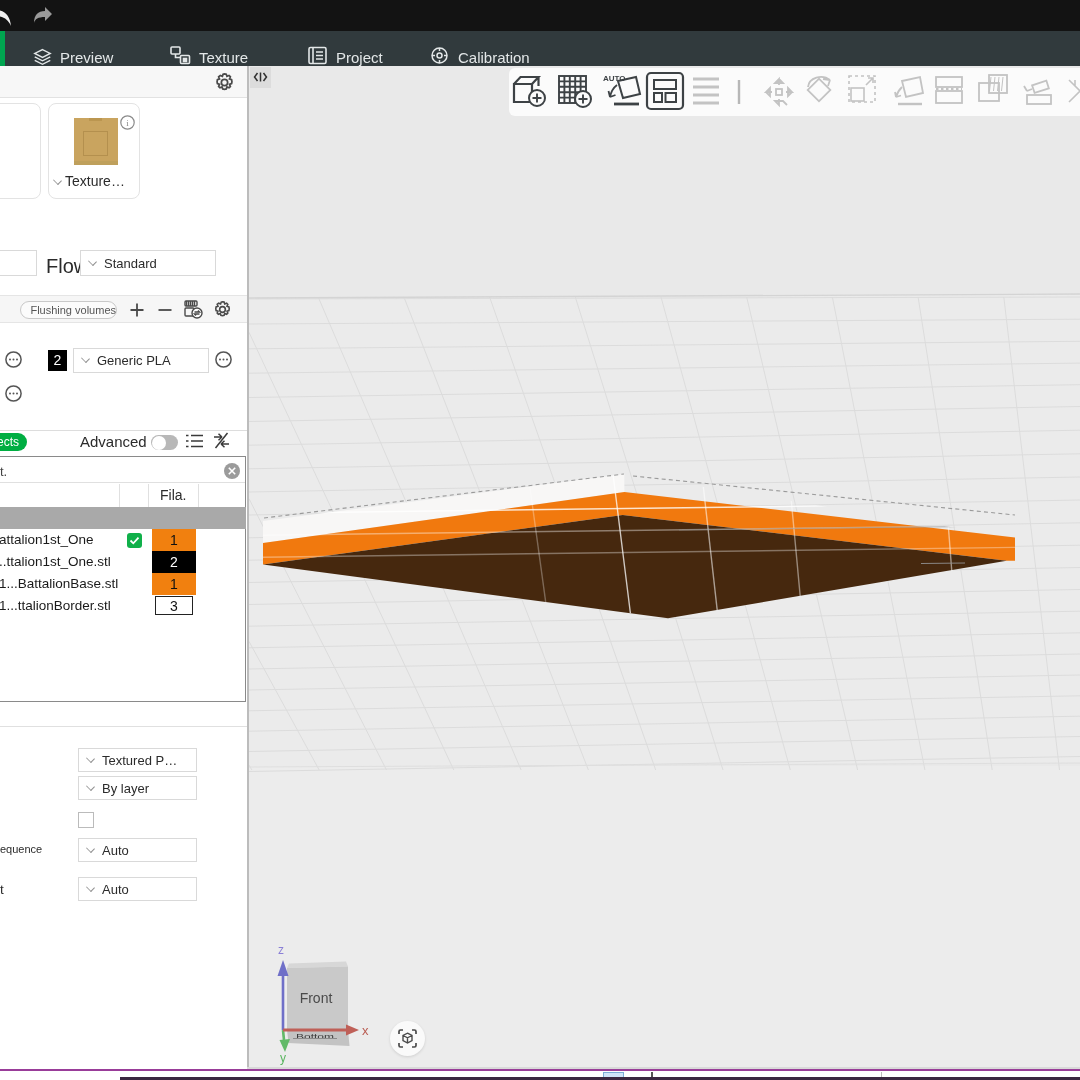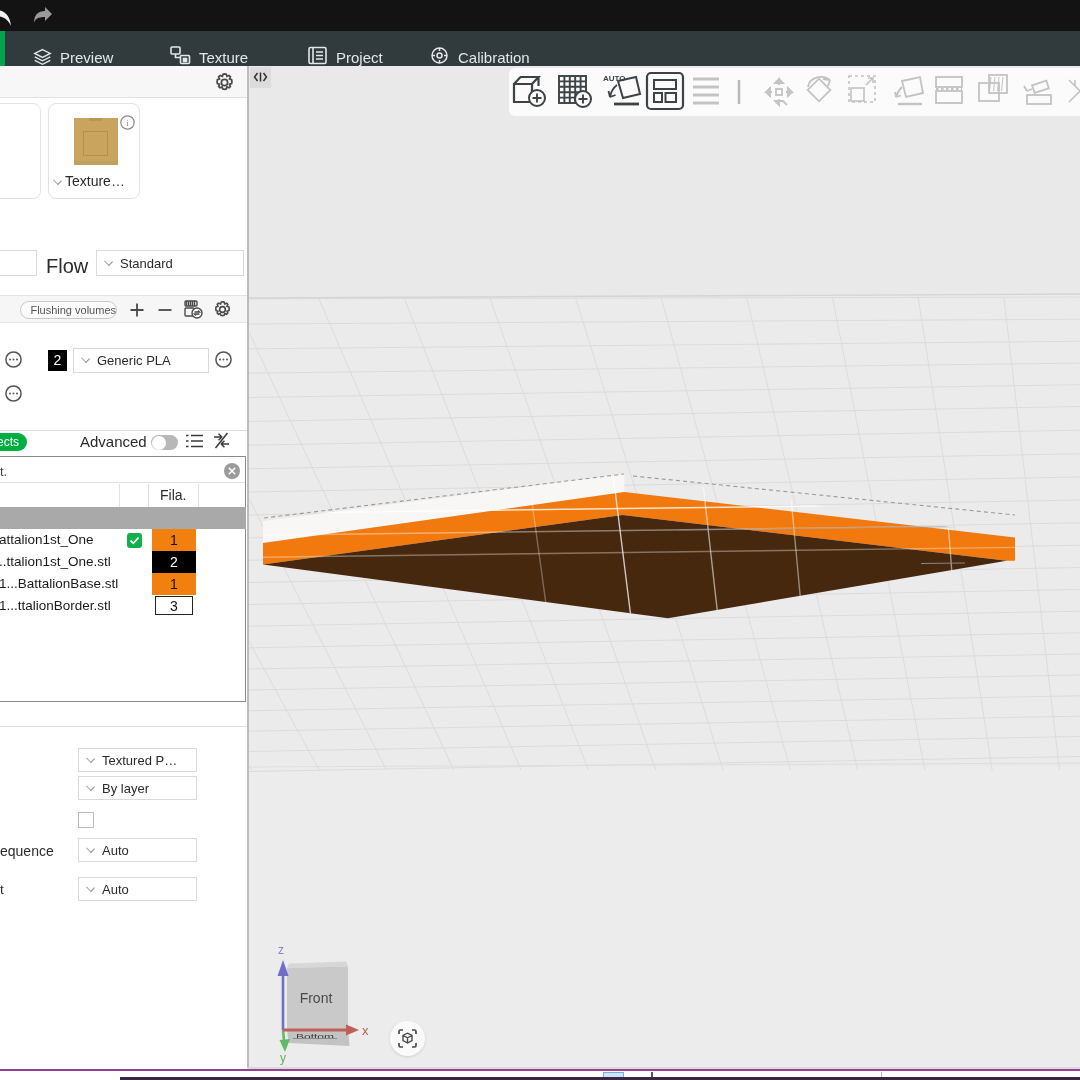--- a/index.html
+++ b/index.html
@@ -86,21 +86,21 @@
     <div class="abs" style="left:25px;top:57px;width:44px;height:4px;background:#bfa05c"></div>
     <svg class="abs" style="left:71px;top:11px" width="15" height="15" viewBox="0 0 15 15">
         <circle cx="7.5" cy="7.5" r="6.7" fill="none" stroke="#8a8a8a" stroke-width="1.2"></circle>
         <text x="7.5" y="11" text-anchor="middle" font-size="9" fill="#8a8a8a" font-family="Liberation Serif">i</text>
       </svg>
     <div class="abs" style="left:5px;top:69px;font-size:14px;color:#2b2b2b"><span style="display:inline-block;width:7px;height:7px;border-right:1.6px solid #8f8f8f;border-bottom:1.6px solid #8f8f8f;transform:rotate(45deg) scaleY(.8);margin:0 4px 2px 0"></span>Texture…</div>
   </div>
 
   <div class="combo" style="left:-30px;top:184px;width:67px;height:26px"></div>
   <div class="seclabel" style="left:46px;top:189px">Flow</div>
-  <div class="combo" style="left:96px;top:184px;width:148px;height:26px">
+  <div class="combo" style="left:80px;top:184px;width:136px;height:26px">
       <span class="chev"></span>
       <span>Standard</span>
     </div>
 
   <div class="graybar" style="top:229px;height:28px">
     <div class="abs" style="left:20px;top:5px;width:97px;height:18px;border:1px solid #c9c9c9;border-radius:9px;background:#fbfbfb;text-align:right;font-size:11px;color:#555;line-height:17px">Flushing volumes</div>
     <svg class="abs" style="left:129px;top:6px" width="16" height="16" viewBox="0 0 16 16" stroke="#4a4a4a" stroke-width="1.8">
         <path d="M8 1.5v13M1.5 8h13"></path>
       </svg>
     <svg class="abs" style="left:157px;top:6px" width="16" height="16" viewBox="0 0 16 16" stroke="#4a4a4a" stroke-width="1.8">
@@ -188,21 +188,21 @@
   <div class="abs" style="left:0;top:660px;width:247px;height:1px;background:#e0e0e0"></div>
   <div class="combo" style="left:78px;top:682px;width:119px;height:24px">
       <span class="chev"></span>
       <span>Textured P…</span>
     </div>
   <div class="combo" style="left:78px;top:710px;width:119px;height:24px">
       <span class="chev"></span>
       <span>By layer</span>
     </div>
   <div class="abs" style="left:78px;top:746px;width:16px;height:16px;border:1px solid #bbb;background:#fff"></div>
-  <div class="abs" style="left:0px;top:777px;font-size:14px;color:#2b2b2b">equence</div>
+  <div class="abs" style="left:0px;top:777px;font-size:11px;color:#2b2b2b">equence</div>
   <div class="combo" style="left:78px;top:772px;width:119px;height:24px">
       <span class="chev"></span>
       <span>Auto</span>
     </div>
   <div class="abs" style="left:0px;top:816px;font-size:13.5px;color:#2b2b2b">t</div>
   <div class="combo" style="left:78px;top:811px;width:119px;height:24px">
       <span class="chev"></span>
       <span>Auto</span>
     </div>
 </div>

